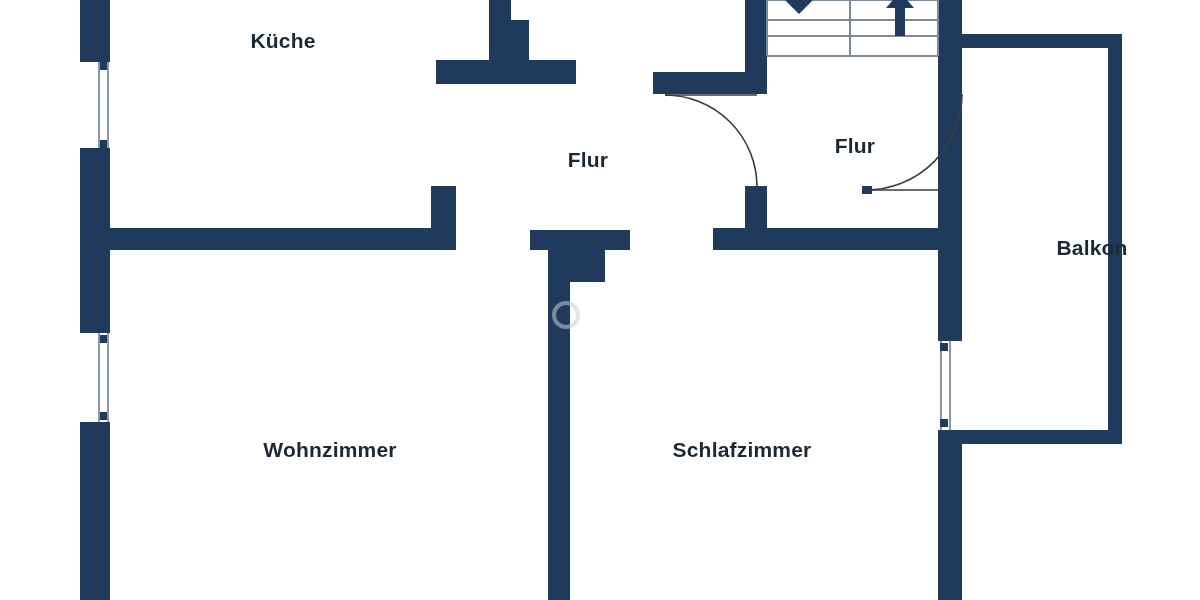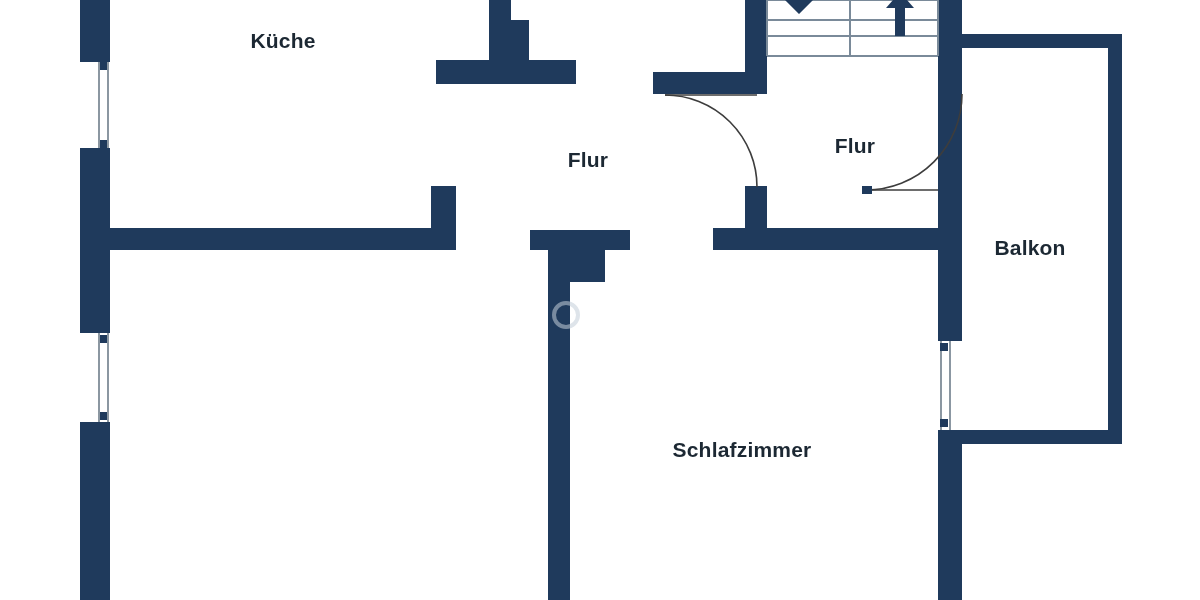--- a/index.html
+++ b/index.html
@@ -153,18 +153,19 @@
     </g>
 
   </svg>
 
   <div class="room-label label-kueche" style="left:283px; top:41px;">Küche</div>
 
   <div class="room-label label-flur1" style="left:588px; top:160px;">Flur</div>
 
   <div class="room-label label-flur2" style="left:855px; top:146px;">Flur</div>
 
-  <div class="room-label label-balkon" style="left:1030px; top:248px;">Balkon</div>
+  <div class="room-label label-balkon" style="left:1092px; top:248px;">Balkon</div>
 
+  <div class="room-label label-wohn" style="left:330px; top:450px;">Wohnzimmer</div>
 
   <div class="room-label label-schlaf" style="left:742px; top:450px;">Schlafzimmer</div>
 
 </div>
 
 </body></html>

